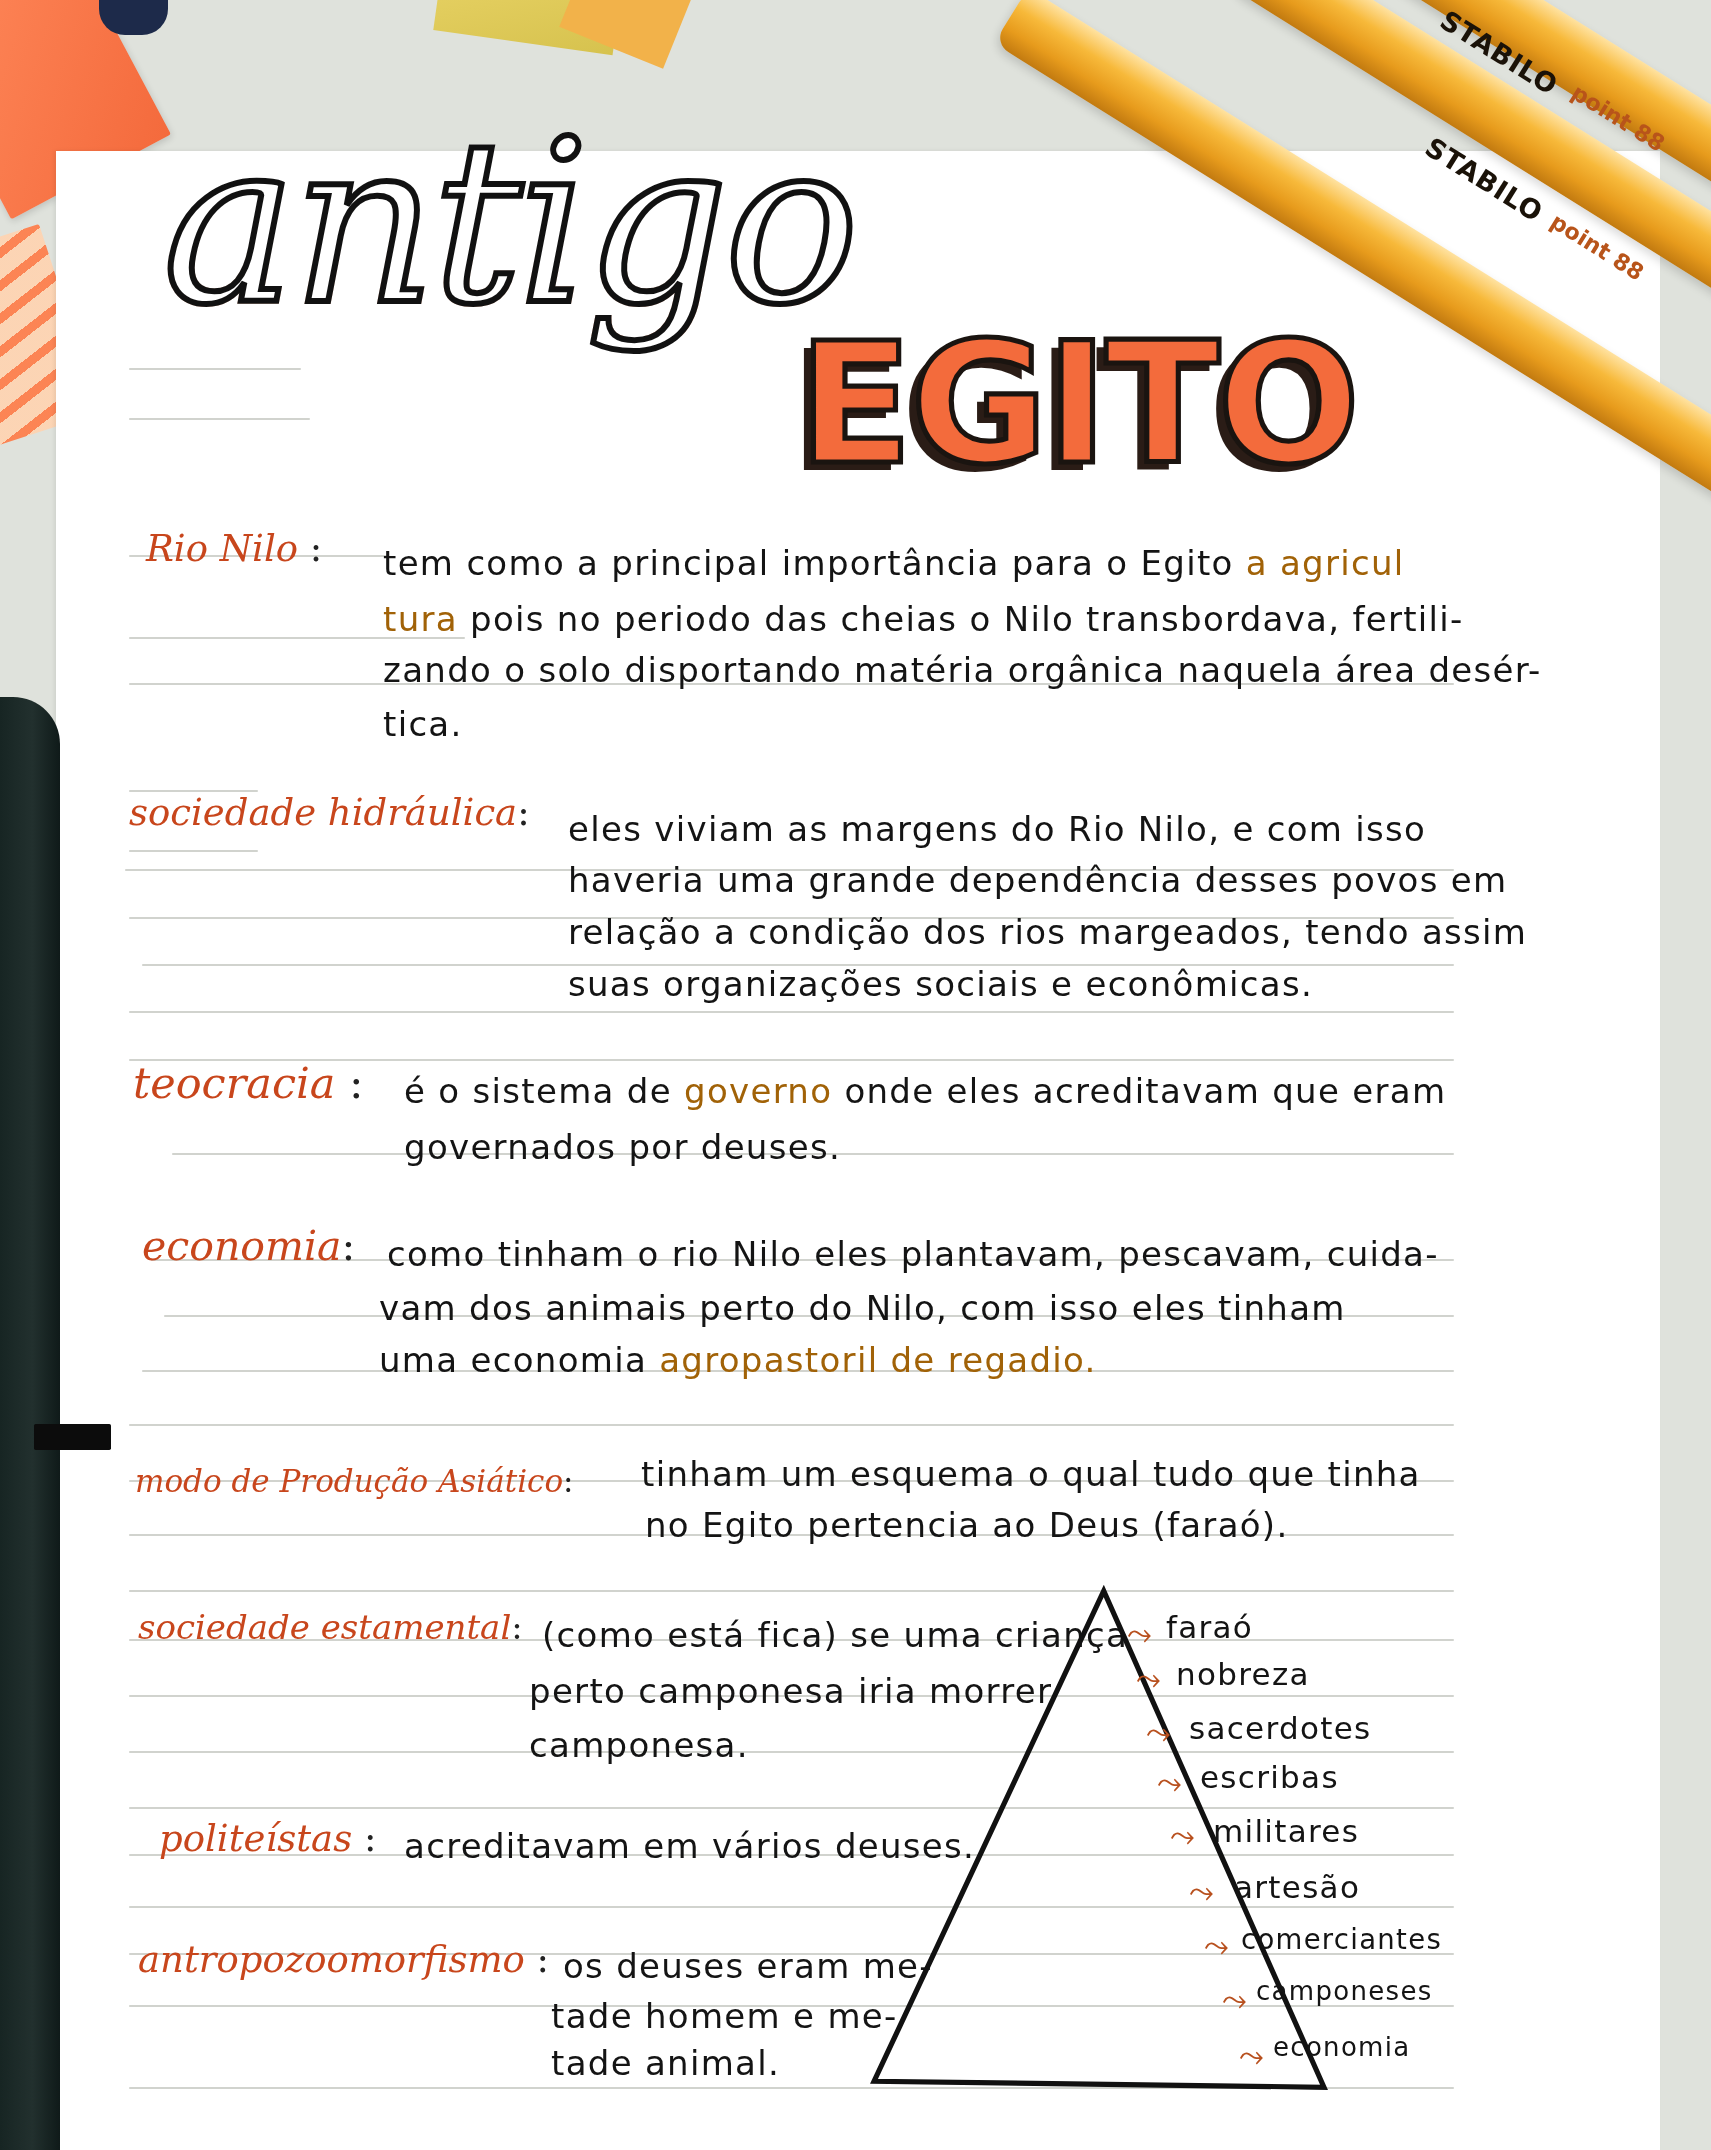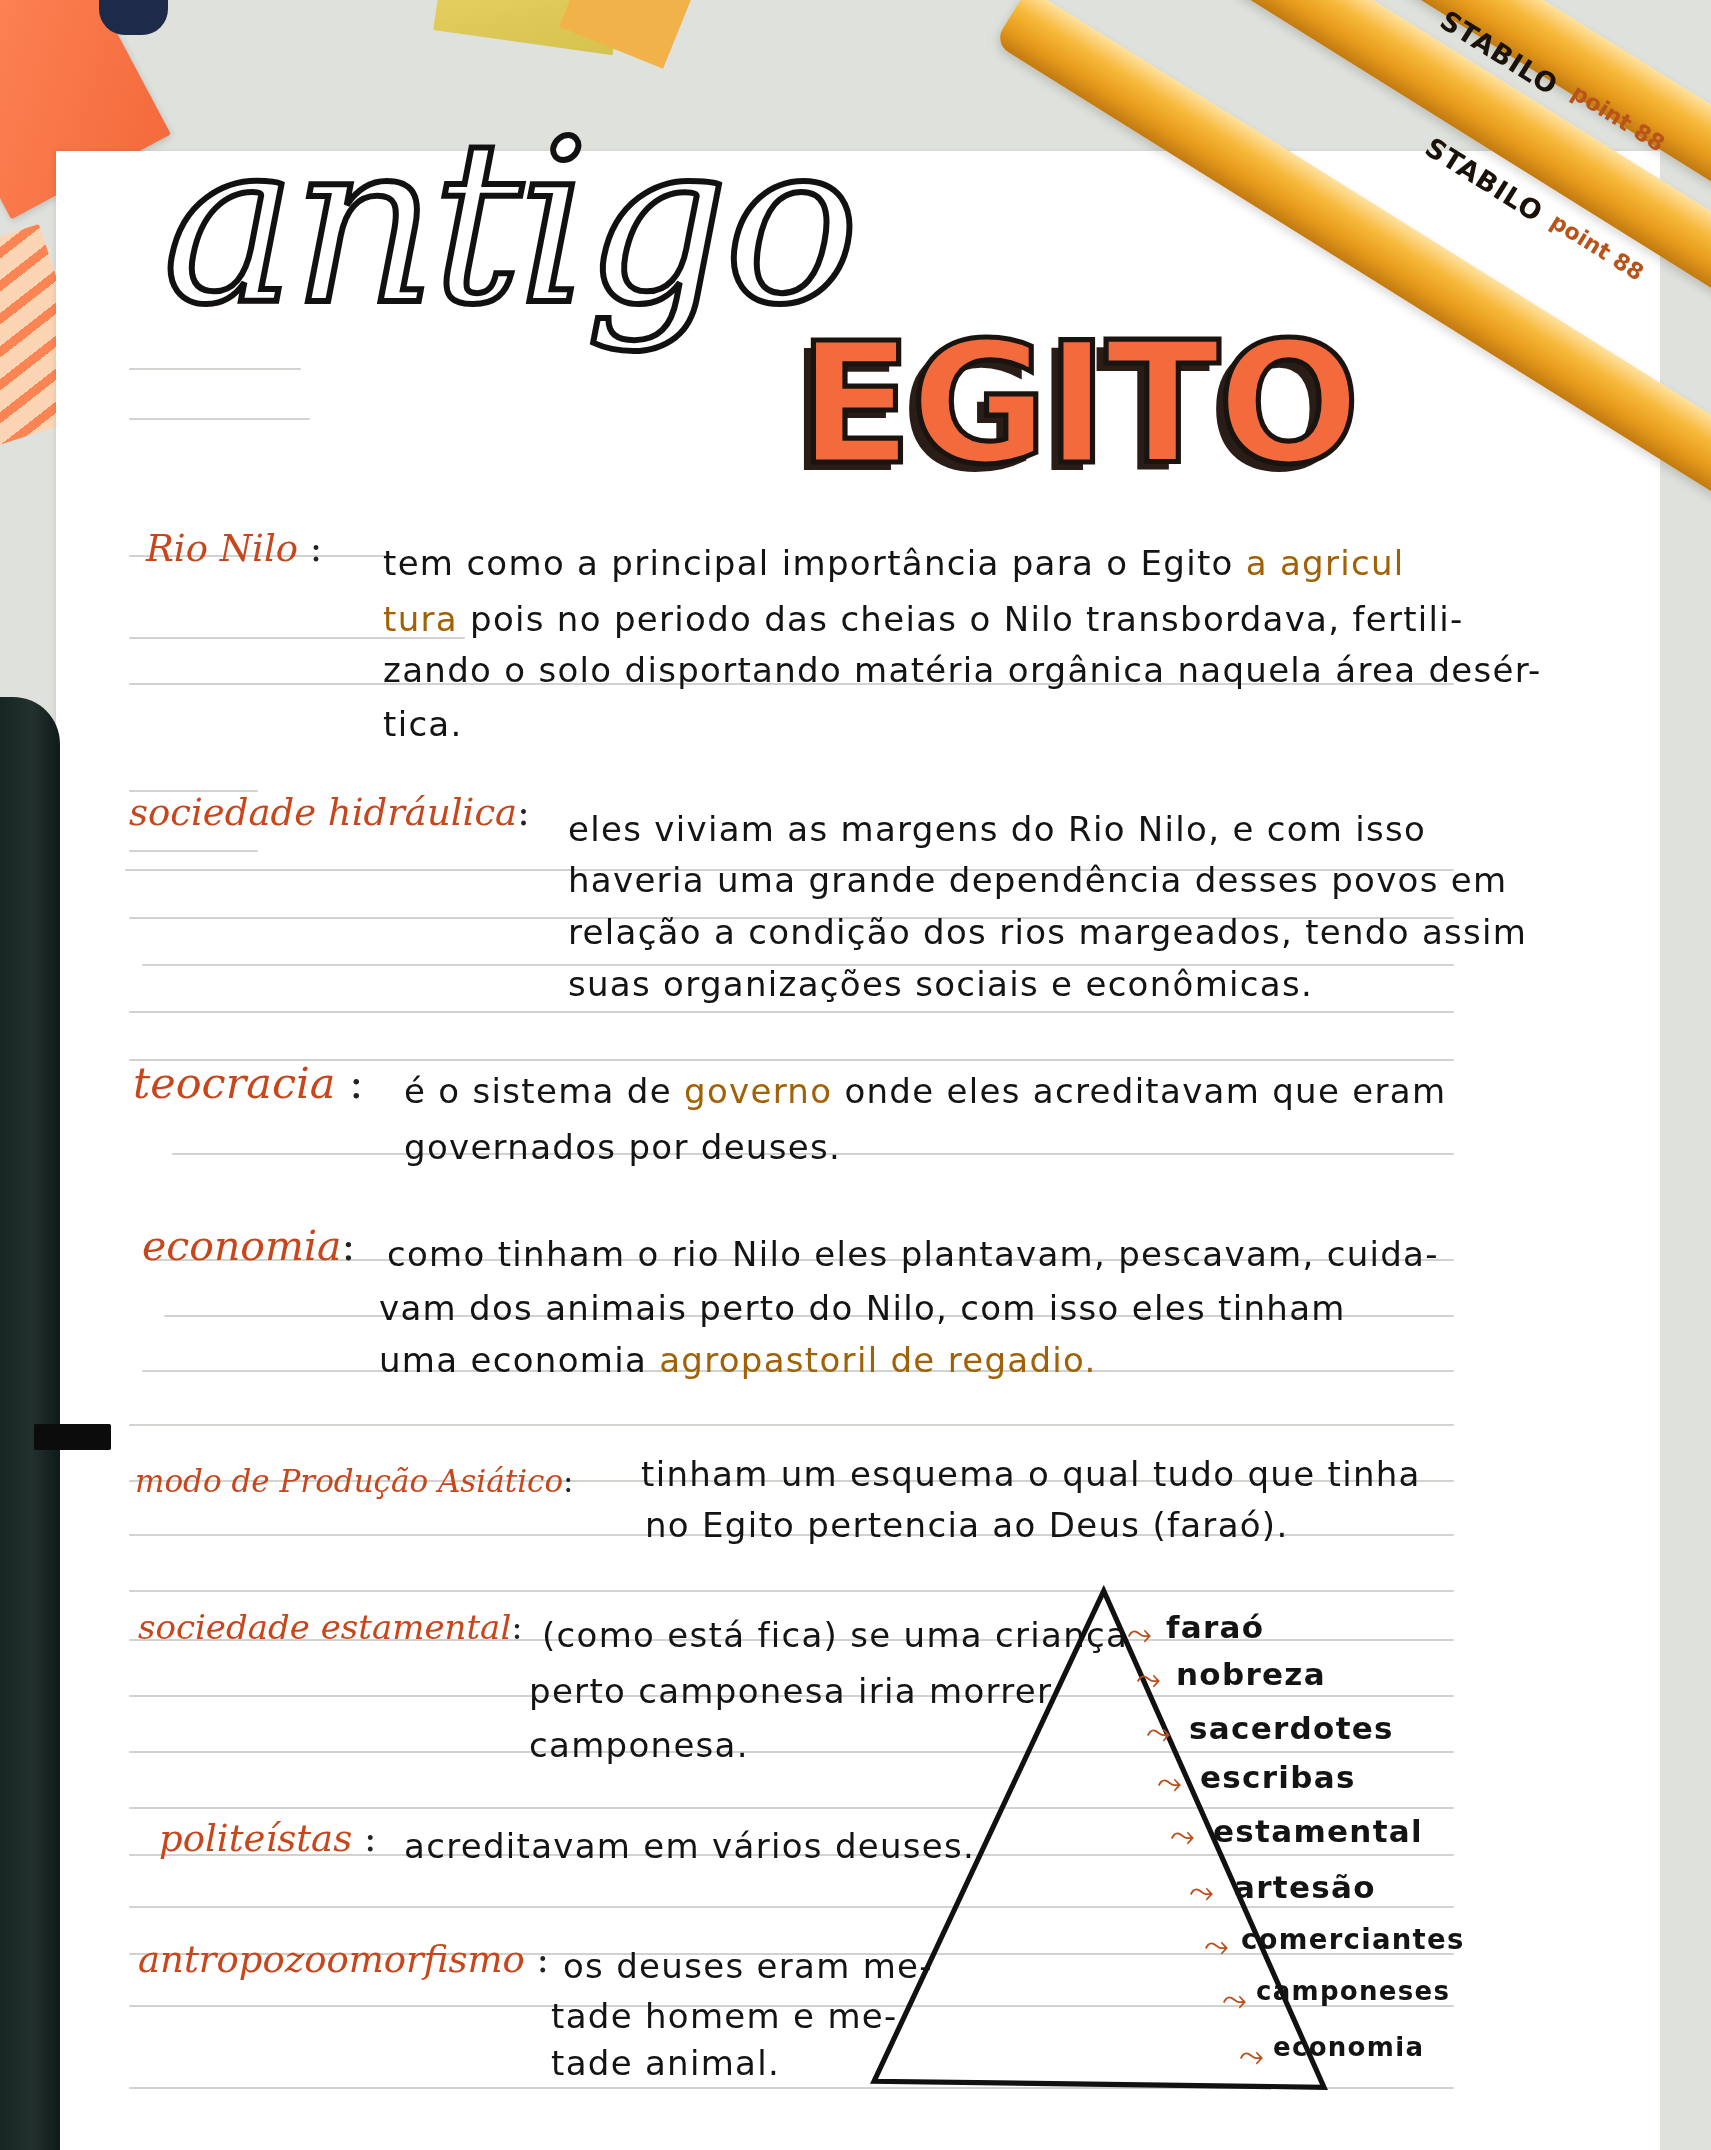--- a/index.html
+++ b/index.html
@@ -92,21 +92,21 @@
   .term-colon { color:#222; font-style:normal; }
   .body-line {
     position:absolute; color:#141414;
     font-family:"DejaVu Sans", sans-serif;
     font-size:34px; letter-spacing:1.3px; white-space:nowrap;
   }
   .hl { color:#a16207; }
   
   .pyr-label {
     position:absolute; font-family:"DejaVu Sans", sans-serif;
-    font-size:31px; color:#141414; letter-spacing:1.3px; white-space:nowrap;font-weight:bold;
+    font-size:31px; color:#141414; letter-spacing:1.3px; white-space:nowrap;
   }
   .pyr-arrow {
     position:absolute; font-size:31px; color:#b8501e; white-space:nowrap;
     font-family:"DejaVu Sans", sans-serif;
   }
   svg.pyramid { position:absolute; left:0; top:0; overflow:visible; }
 </style>
 </head>
 <body>
 
@@ -241,21 +241,21 @@
   <span class="pyr-arrow" style="left:1136px;top:1660px;">⤳</span>
   <span class="pyr-label" style="left:1176px;top:1656px;">nobreza</span>
 
   <span class="pyr-arrow" style="left:1146px;top:1714px;">⤳</span>
   <span class="pyr-label" style="left:1189px;top:1710px;">sacerdotes</span>
 
   <span class="pyr-arrow" style="left:1157px;top:1764px;">⤳</span>
   <span class="pyr-label" style="left:1200px;top:1759px;">escribas</span>
 
   <span class="pyr-arrow" style="left:1170px;top:1817px;">⤳</span>
-  <span class="pyr-label" style="left:1213px;top:1813px;">estamental</span>
+  <span class="pyr-label" style="left:1213px;top:1813px;">militares</span>
 
   <span class="pyr-arrow" style="left:1189px;top:1873px;">⤳</span>
   <span class="pyr-label" style="left:1234px;top:1869px;">artesão</span>
 
   <span class="pyr-arrow" style="left:1204px;top:1927px;">⤳</span>
   <span class="pyr-label" style="left:1241px;top:1923px;font-size:27.5px;">comerciantes</span>
 
   <span class="pyr-arrow" style="left:1222px;top:1981px;">⤳</span>
   <span class="pyr-label" style="left:1256px;top:1976px;font-size:26px;">camponeses</span>
 

